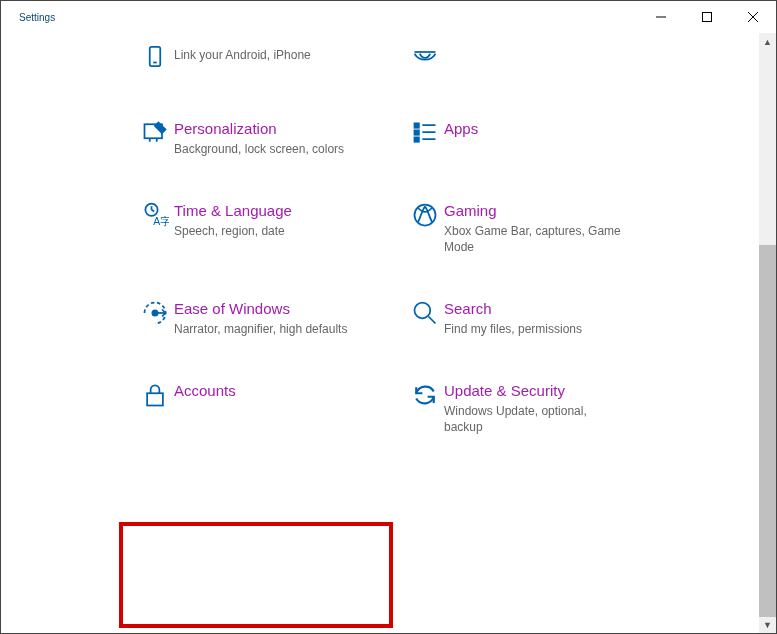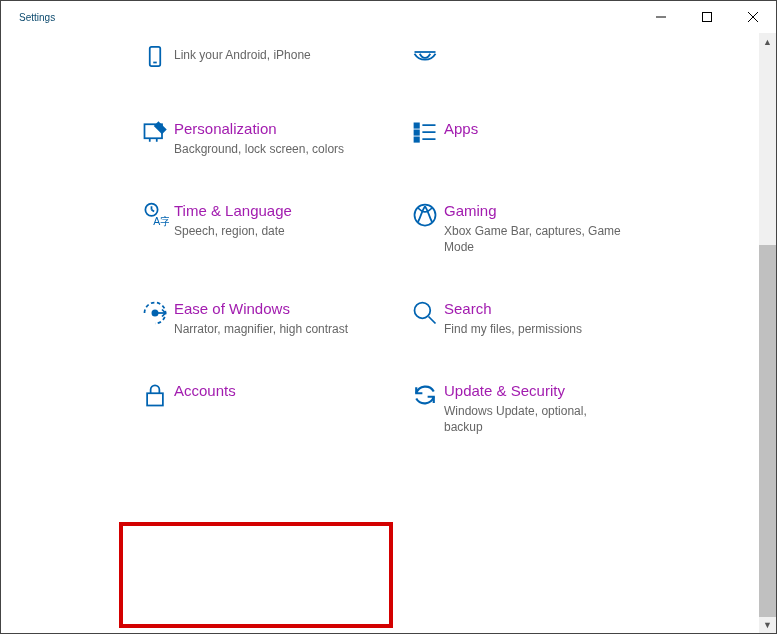--- a/index.html
+++ b/index.html
@@ -212,21 +212,21 @@
       <div class="tile-icon">
         <svg viewBox="0 0 32 32" fill="none" stroke="#0063B1" stroke-width="2">
           <path d="M4 16 A12 12 0 1 1 16 28" stroke-dasharray="4 3"></path>
           <circle cx="16" cy="16" r="3" fill="#0063B1"></circle>
           <line x1="16" y1="16" x2="28" y2="16"></line>
           <polyline points="24,12 28,16 24,20"></polyline>
         </svg>
       </div>
       <div class="tile-text">
         <div class="tile-title">Ease of Windows</div>
-        <div class="tile-desc">Narrator, magnifier, high contrast</div>
+        <div class="tile-desc">Narrator, magnifier, high defaults</div>
       </div>
     </div>
 
     <div class="tile">
       <div class="tile-icon">
         <svg viewBox="0 0 32 32" fill="none" stroke="#0063B1" stroke-width="2">
           <circle cx="13" cy="13" r="9"></circle>
           <line x1="20" y1="20" x2="28" y2="28"></line>
         </svg>
       </div>

